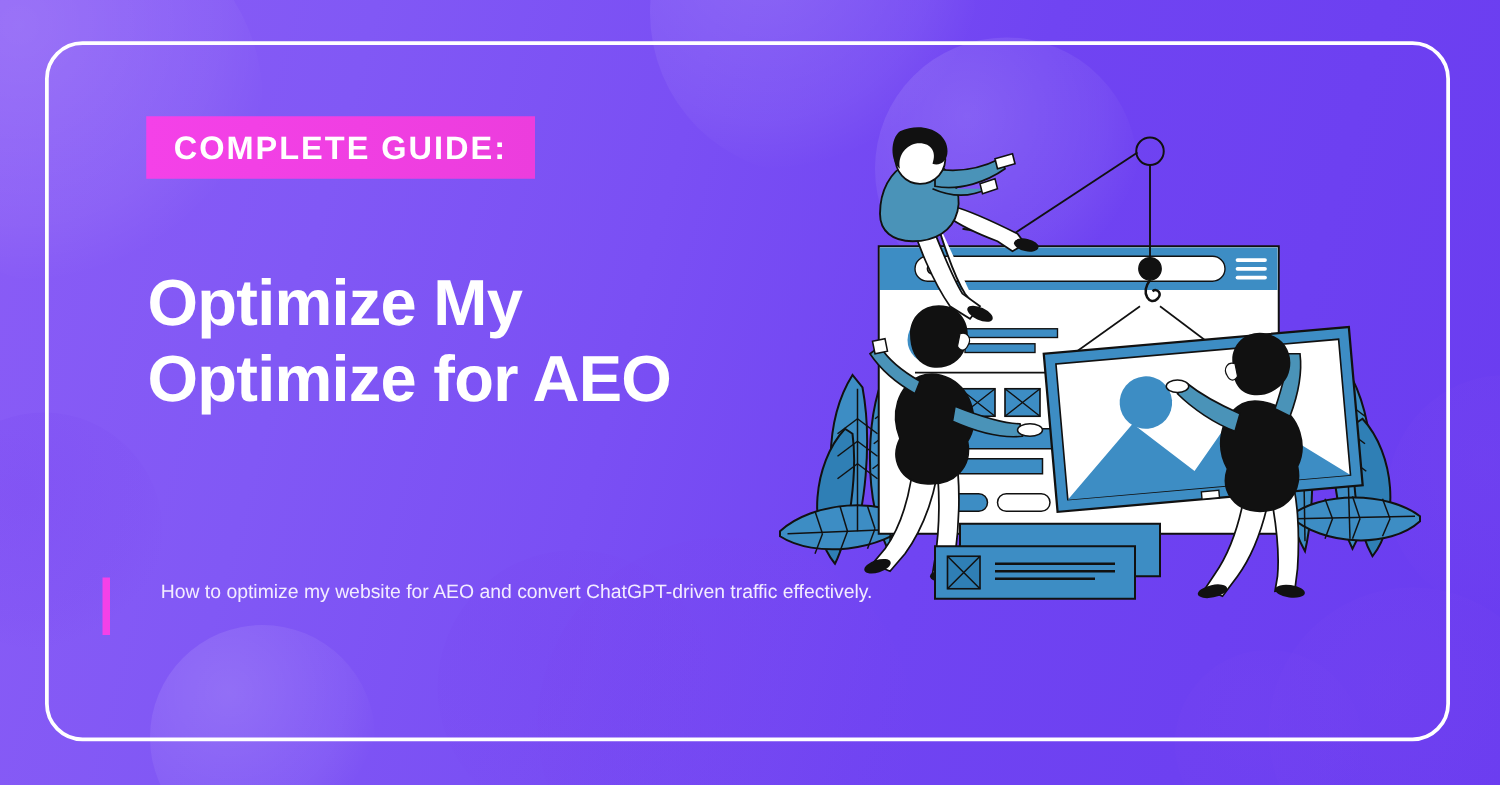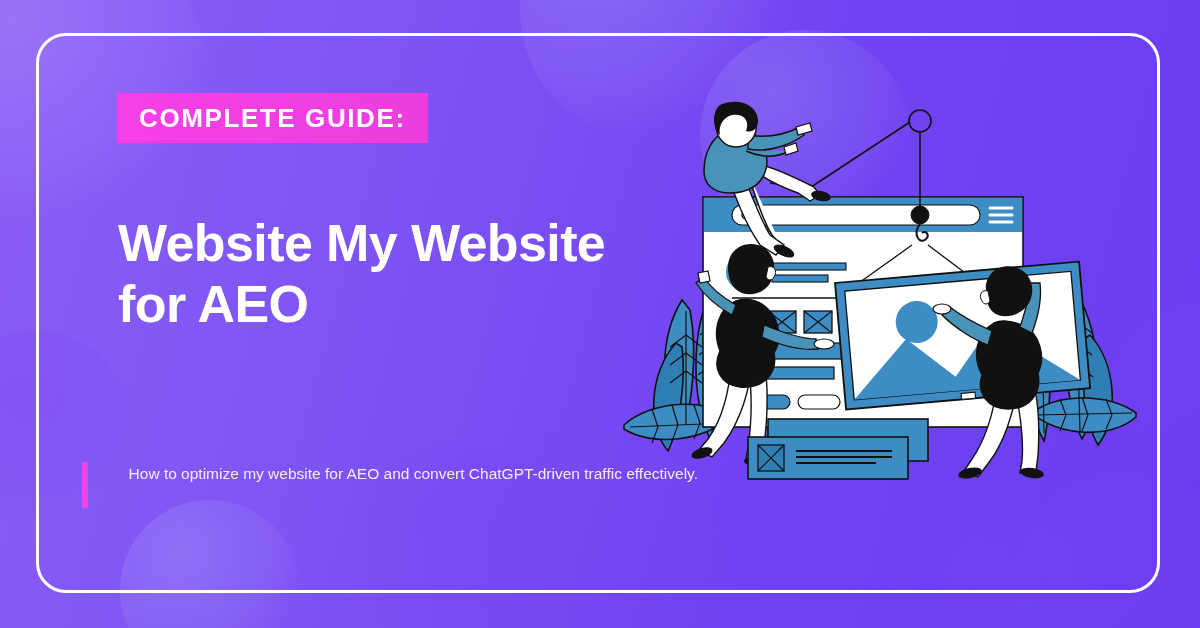--- a/index.html
+++ b/index.html
@@ -85,21 +85,21 @@
 <div class="bubble dim" style="left:-60px;top:330px;width:190px;height:190px;"></div>
 
 <div id="frame"></div>
 
 <div id="content">
 
   <div id="eyebrow">
     <span>COMPLETE GUIDE:</span>
   </div>
 
-  <h1 id="headline">Website My Website for AEO</h1>
+  <h1 id="headline">Optimize My Optimize for AEO</h1>
 
   <div id="sub-wrap">
     <div id="sub-bar"></div>
     <p id="subtitle">How to optimize my website for AEO and convert ChatGPT-driven traffic effectively.</p>
   </div>
 
 </div>
 
 <div id="illustration">
 <svg viewBox="0 0 520 420" xmlns="http://www.w3.org/2000/svg">

